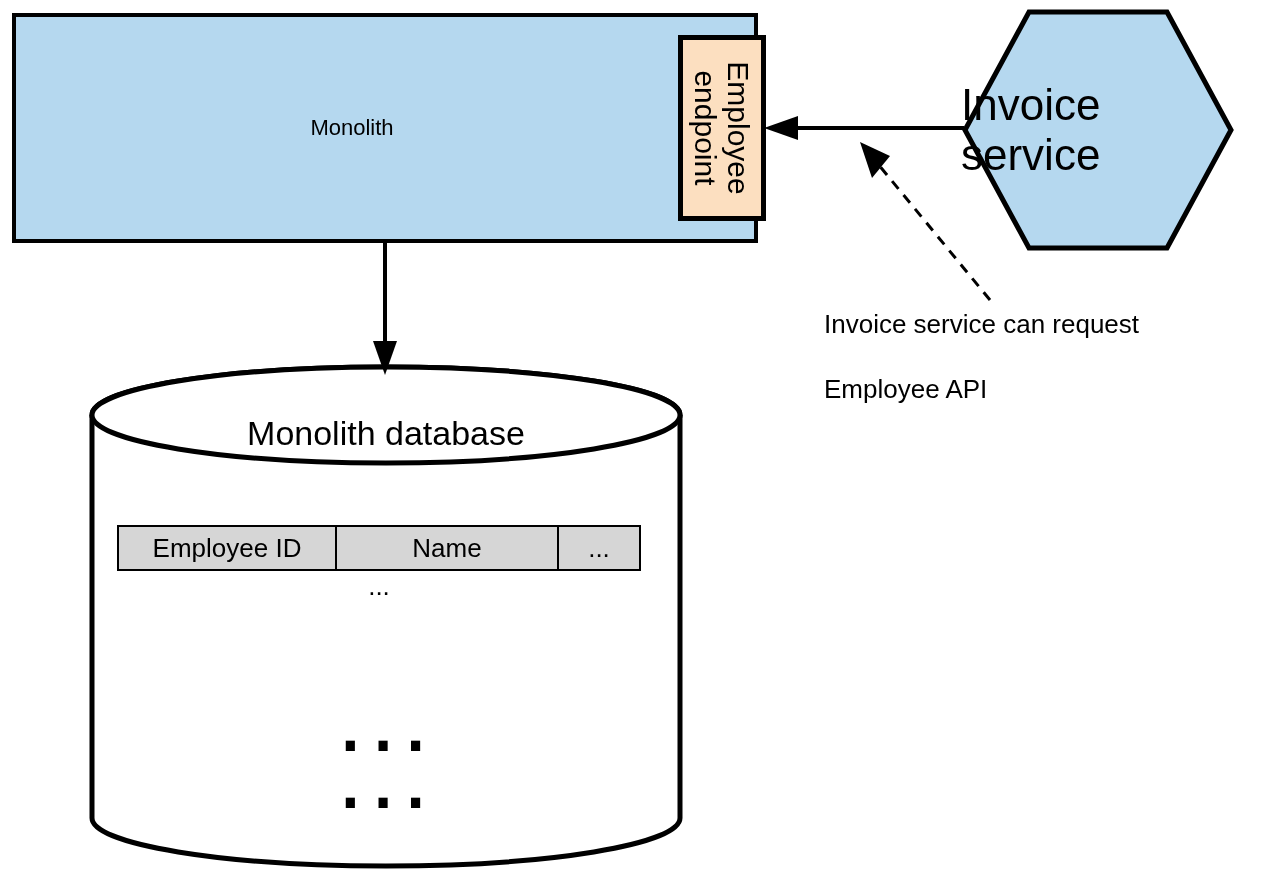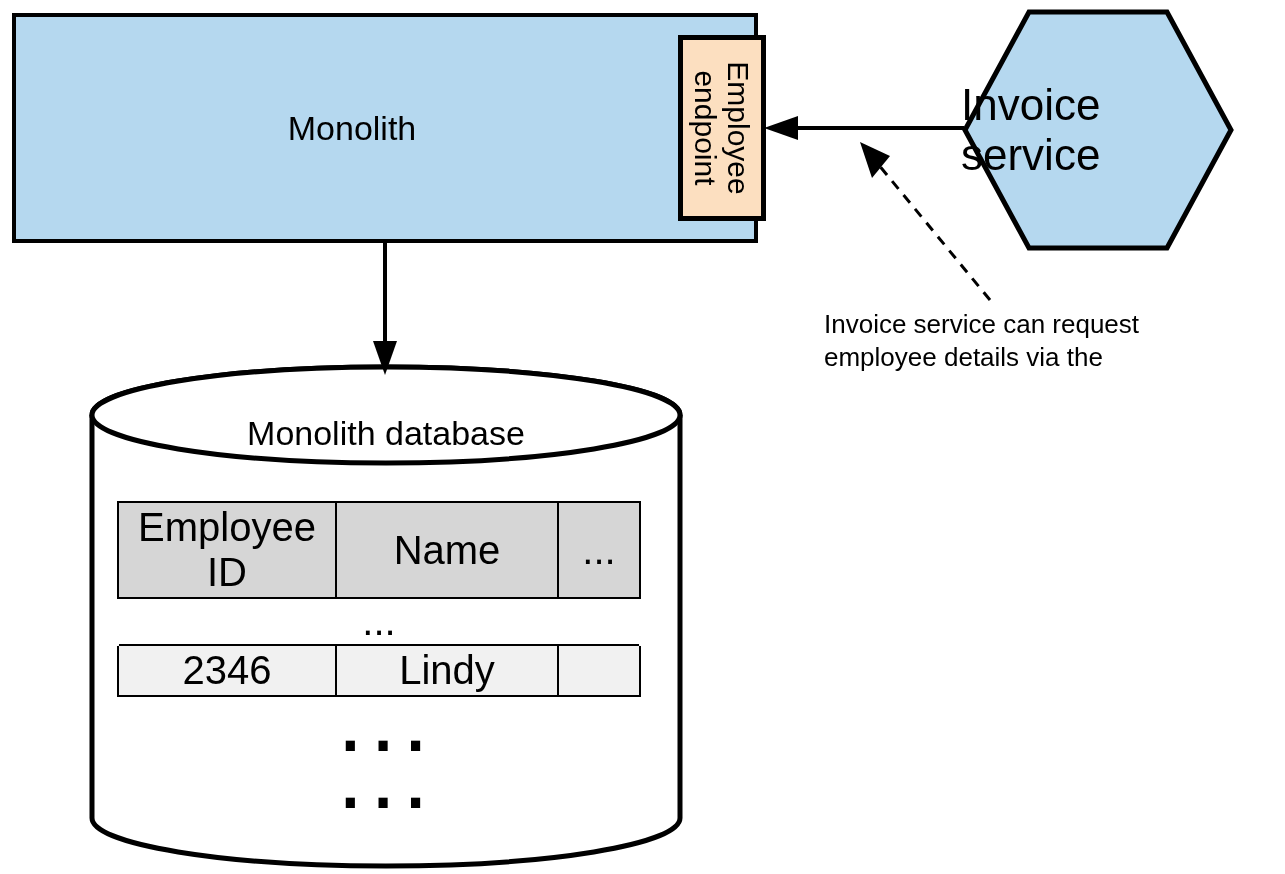--- a/index.html
+++ b/index.html
@@ -23,21 +23,21 @@
     box-sizing: border-box;
   }
   .monolith-label {
     position: absolute;
     left: 12px;
     top: 13px;
     width: 680px;
     height: 230px;
     text-align: center;
     line-height: 230px;
-    font-size: 34px;
+    font-size: 22px;
   }
   .endpoint {
     position: absolute;
     left: 678px;
     top: 35px;
     width: 88px;
     height: 186px;
     background: #fcdfc0;
     border: 5px solid #000;
     box-sizing: border-box;
@@ -94,23 +94,23 @@
     position: absolute;
     left: 88px;
     top: 414px;
     width: 596px;
     text-align: center;
     font-size: 34px;
   }
   table.db {
     position: absolute;
     left: 117px;
-    top: 501px;
+    top: 525px;
     border-collapse: collapse;
-    font-size: 40px;
+    font-size: 26px;
   }
   table.db th, table.db td {
     border: 2px solid #000;
     padding: 2px 10px;
     text-align: center;
     font-weight: normal;
   }
   table.db th {
     background: #d6d6d6;
     height: 38px;
@@ -199,40 +199,36 @@
 <table class="db">
   <tbody>
       <tr>
     <th class="col-id">Employee ID</th>
     <th class="col-name">Name</th>
     <th class="col-x">...</th>
   </tr>
   <tr class="gap">
     <td colspan="3">...</td>
   </tr>
-  <tr>
-    <td class="col-id">2346</td>
-    <td class="col-name">Lindy</td>
-    <td class="col-x"></td>
-  </tr>
 </tbody>
   </table>
 
 <div class="row-dots-1">...</div>
 <div class="row-dots-2">...</div>
 
 <div class="arrow">
   <svg style="left:365px; top:243px; width:40px; height:135px;" viewBox="0 0 40 135">
     <line x1="20" y1="0" x2="20" y2="102" stroke="#000" stroke-width="4"></line>
     <polygon points="20,132 8,98 32,98" fill="#000"></polygon>
   </svg>
 </div>
 
 <div class="annotation" style="left:824px; top:308px;">
   <span>Invoice service can request</span><br>
-  <span>employee details via the</span><br>
+  <br>
+  <span>Employee API</span>
 </div>
 <div class="arrow">
   <svg style="left:850px; top:140px; width:160px; height:170px;" viewBox="0 0 160 170">
     <line x1="140" y1="160" x2="28" y2="24" stroke="#000" stroke-width="3" stroke-dasharray="10 8"></line>
     <polygon points="10,2 40,16 22,38" fill="#000"></polygon>
   </svg>
 </div>
 
 </body></html>

